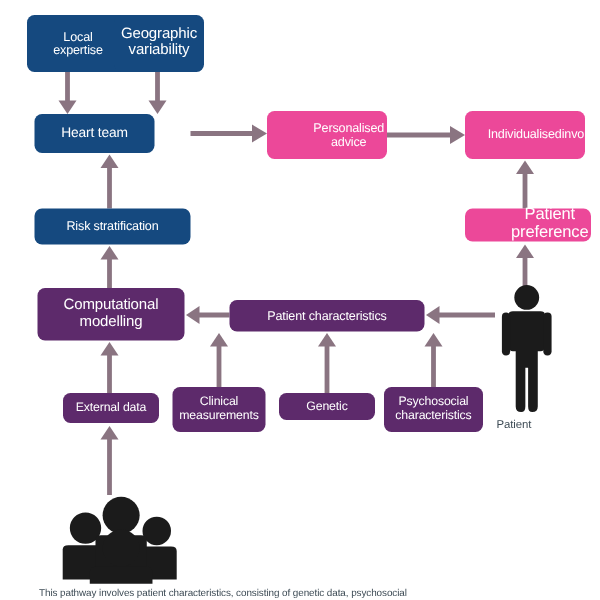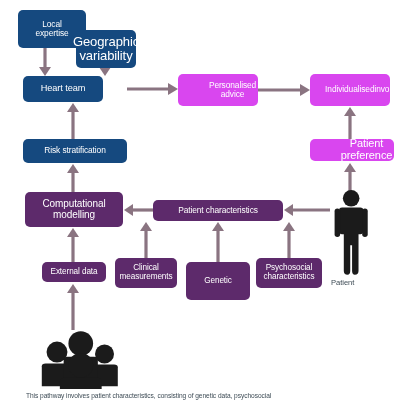--- a/index.html
+++ b/index.html
@@ -33,21 +33,21 @@
     text-align: center;
     color: #ffffff;
     border-radius: 5px;
     line-height: 1.08;
     letter-spacing: -0.1px;
     padding: 1px 3px;
     z-index: 3;
   }
   .node span { display: block; }
   .blue   { background: #15497f; }
-  .teal   { background: #d946ef; padding-left: 32px; }
+  .teal   { background: #ec4899; padding-left: 32px; }
   .purple { background: #5d2a6b; }
   .fig-label {
     position: absolute;
     color: #3d4b55;
     font-size: 7.6px;
     letter-spacing: -0.05px;
     z-index: 3;
   }
   .caption {
     position: absolute;
@@ -140,21 +140,21 @@
       <circle cx="45" cy="33" r="13"></circle>
       <path d="M23,50 Q23,46 28,46 L62,46 Q67,46 67,50 L67,58 L23,58 Z"></path>
     </g>
   </svg>
 
   <div class="node blue" style="left:18px;top:10px;width:68px;height:38px;font-size:8.4px;flex-direction:column;">
     <span>Local</span>
     <span>expertise</span>
   </div>
 
-  <div class="node blue" style="left:76px;top:10px;width:60px;height:38px;font-size:13px;flex-direction:column;margin-top:20px;">
+  <div class="node blue" style="left:76px;top:10px;width:60px;height:38px;font-size:10px;flex-direction:column;">
     <span>Geographic</span>
     <span>variability</span>
   </div>
 
   <div class="node blue" style="left:23px;top:76px;width:80px;height:26px;font-size:9.2px;">
     <span>Heart team</span>
   </div>
 
   <div class="node teal" style="left:178px;top:74px;width:80px;height:32px;font-size:8.4px;flex-direction:column;">
     <span>Personalised</span>
@@ -185,21 +185,21 @@
 
   <div class="node purple" style="left:42px;top:262px;width:64px;height:20px;font-size:8.2px;">
     <span>External data</span>
   </div>
 
   <div class="node purple" style="left:115px;top:258px;width:62px;height:30px;font-size:8.2px;flex-direction:column;">
     <span>Clinical</span>
     <span>measurements</span>
   </div>
 
-  <div class="node purple" style="left:186px;top:262px;width:64px;height:38px;font-size:8.2px;">
+  <div class="node purple" style="left:186px;top:262px;width:64px;height:18px;font-size:8.2px;">
     <span>Genetic</span>
   </div>
 
   <div class="node purple" style="left:256px;top:258px;width:66px;height:30px;font-size:8.2px;flex-direction:column;">
     <span>Psychosocial</span>
     <span>characteristics</span>
   </div>
 
   <div class="fig-label" style="left:331px;top:278px;">Patient</div>
 

